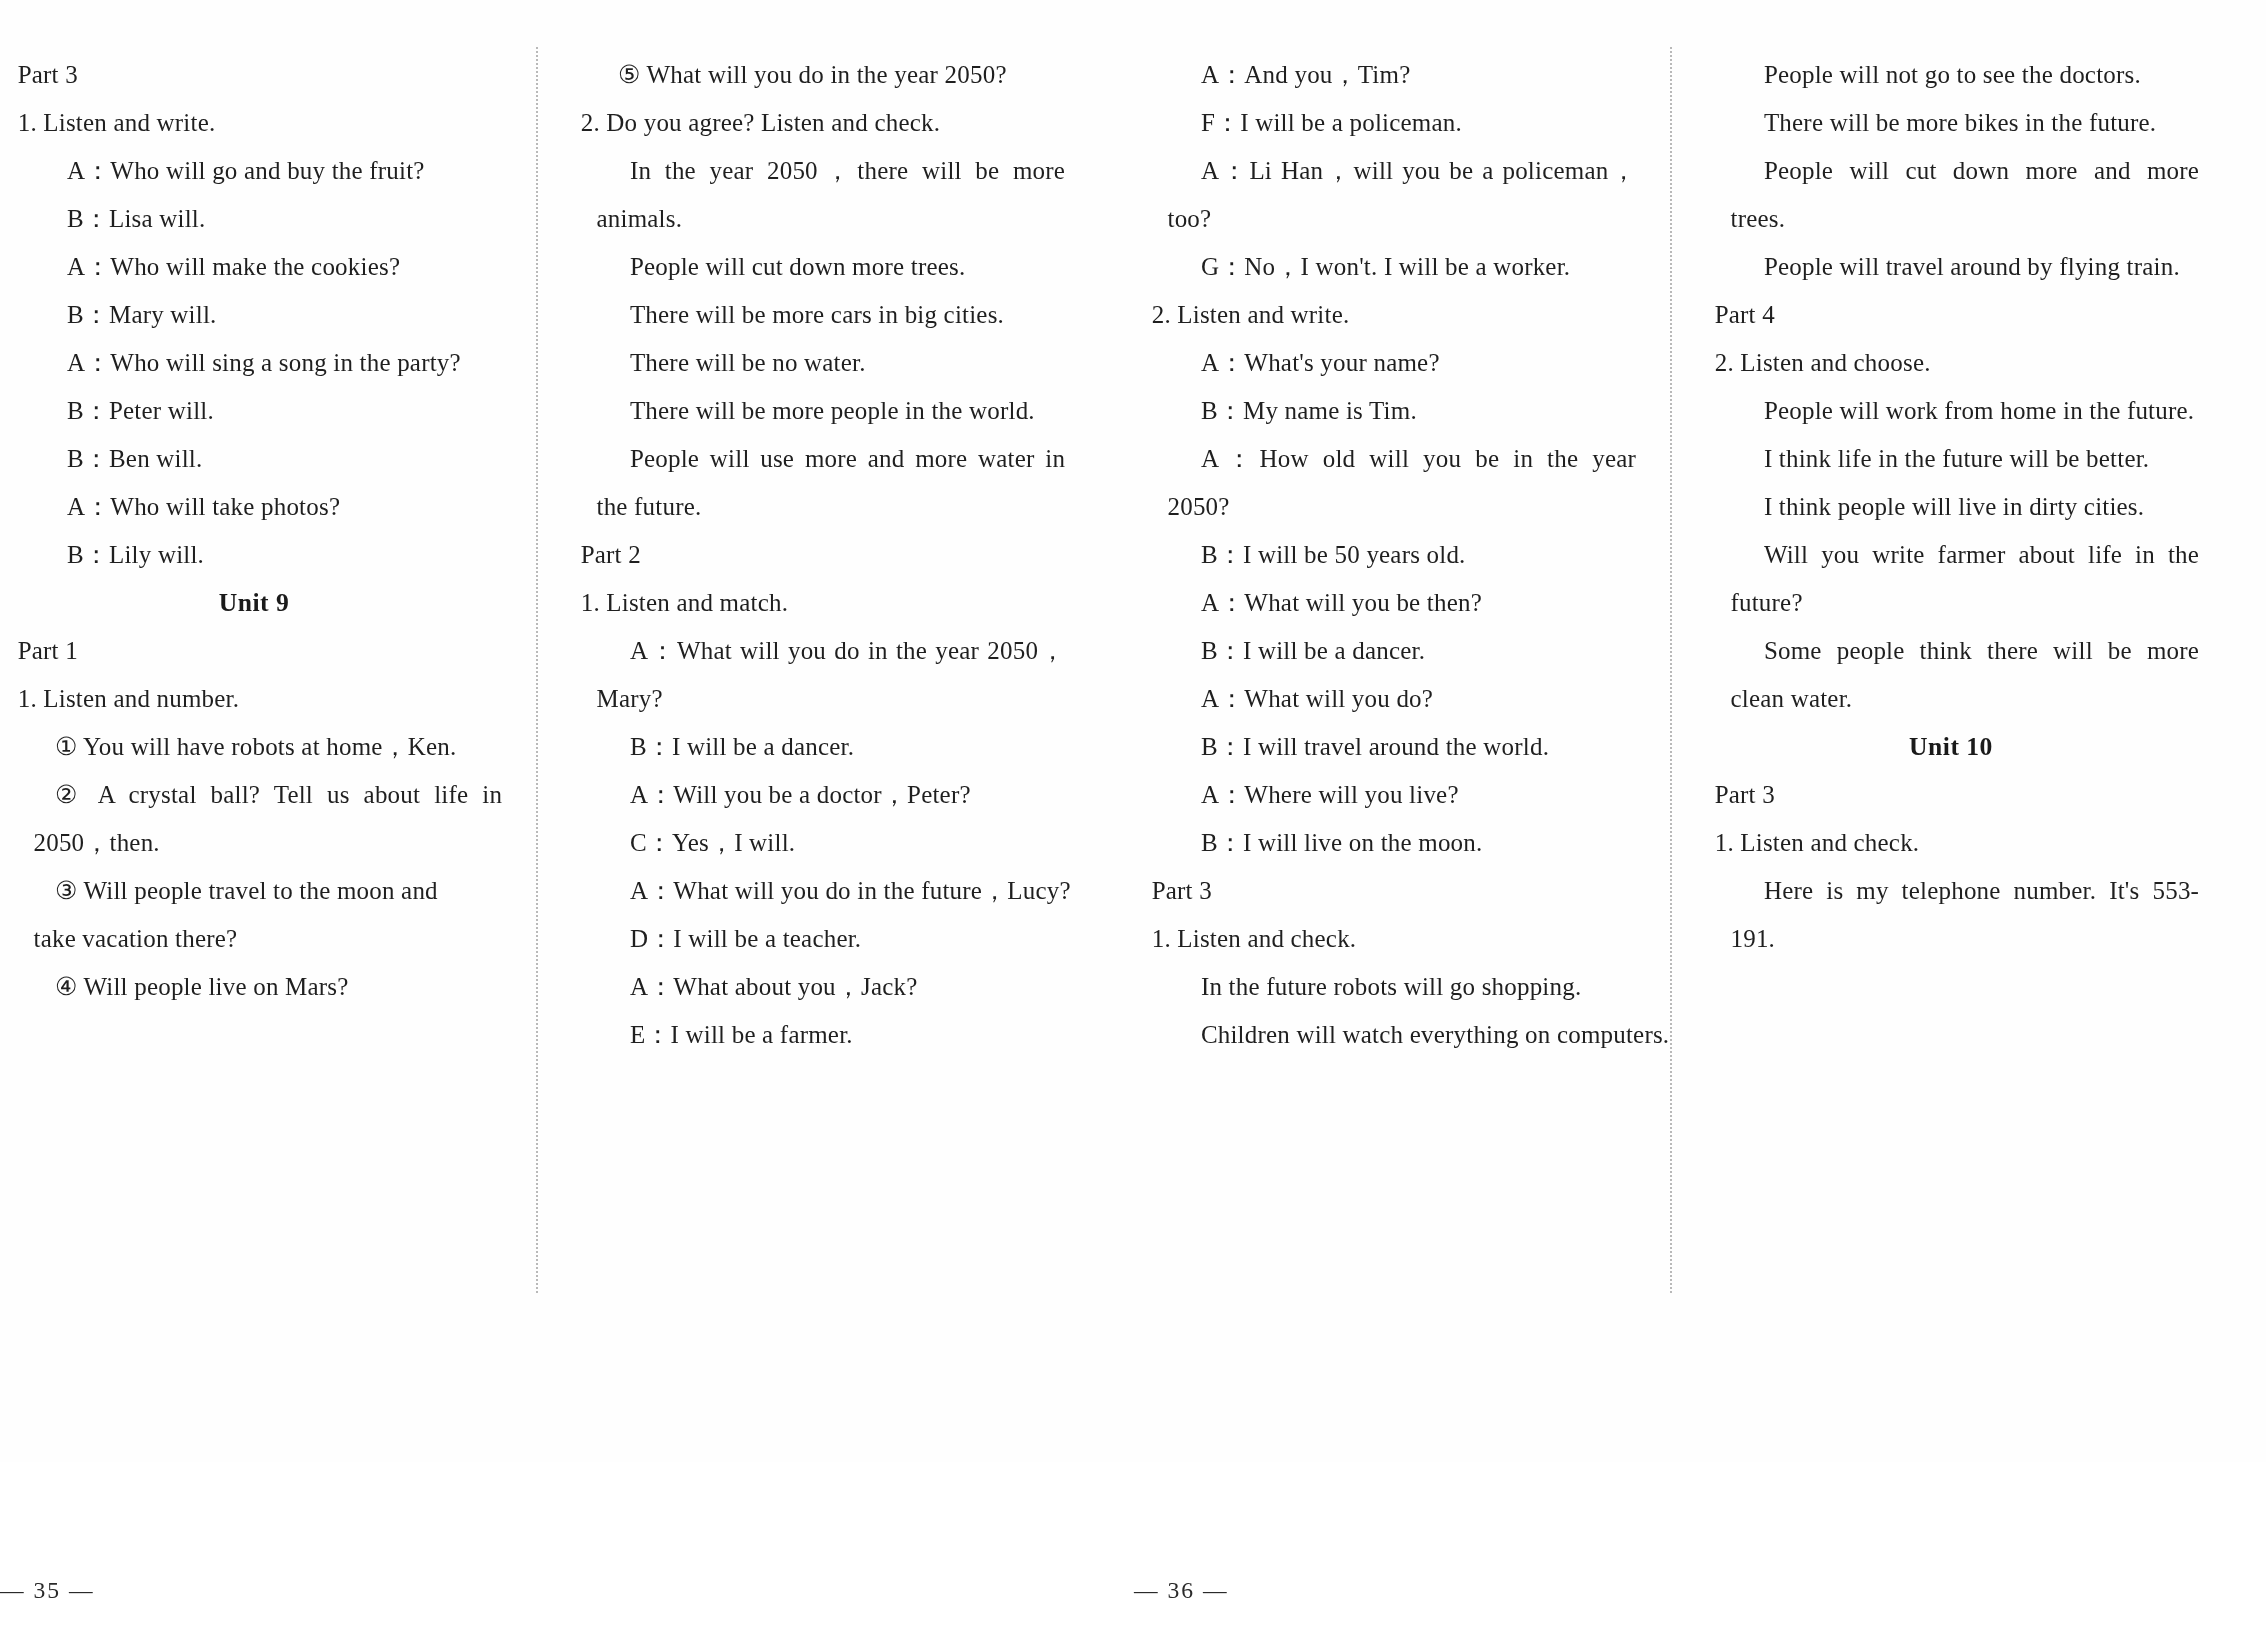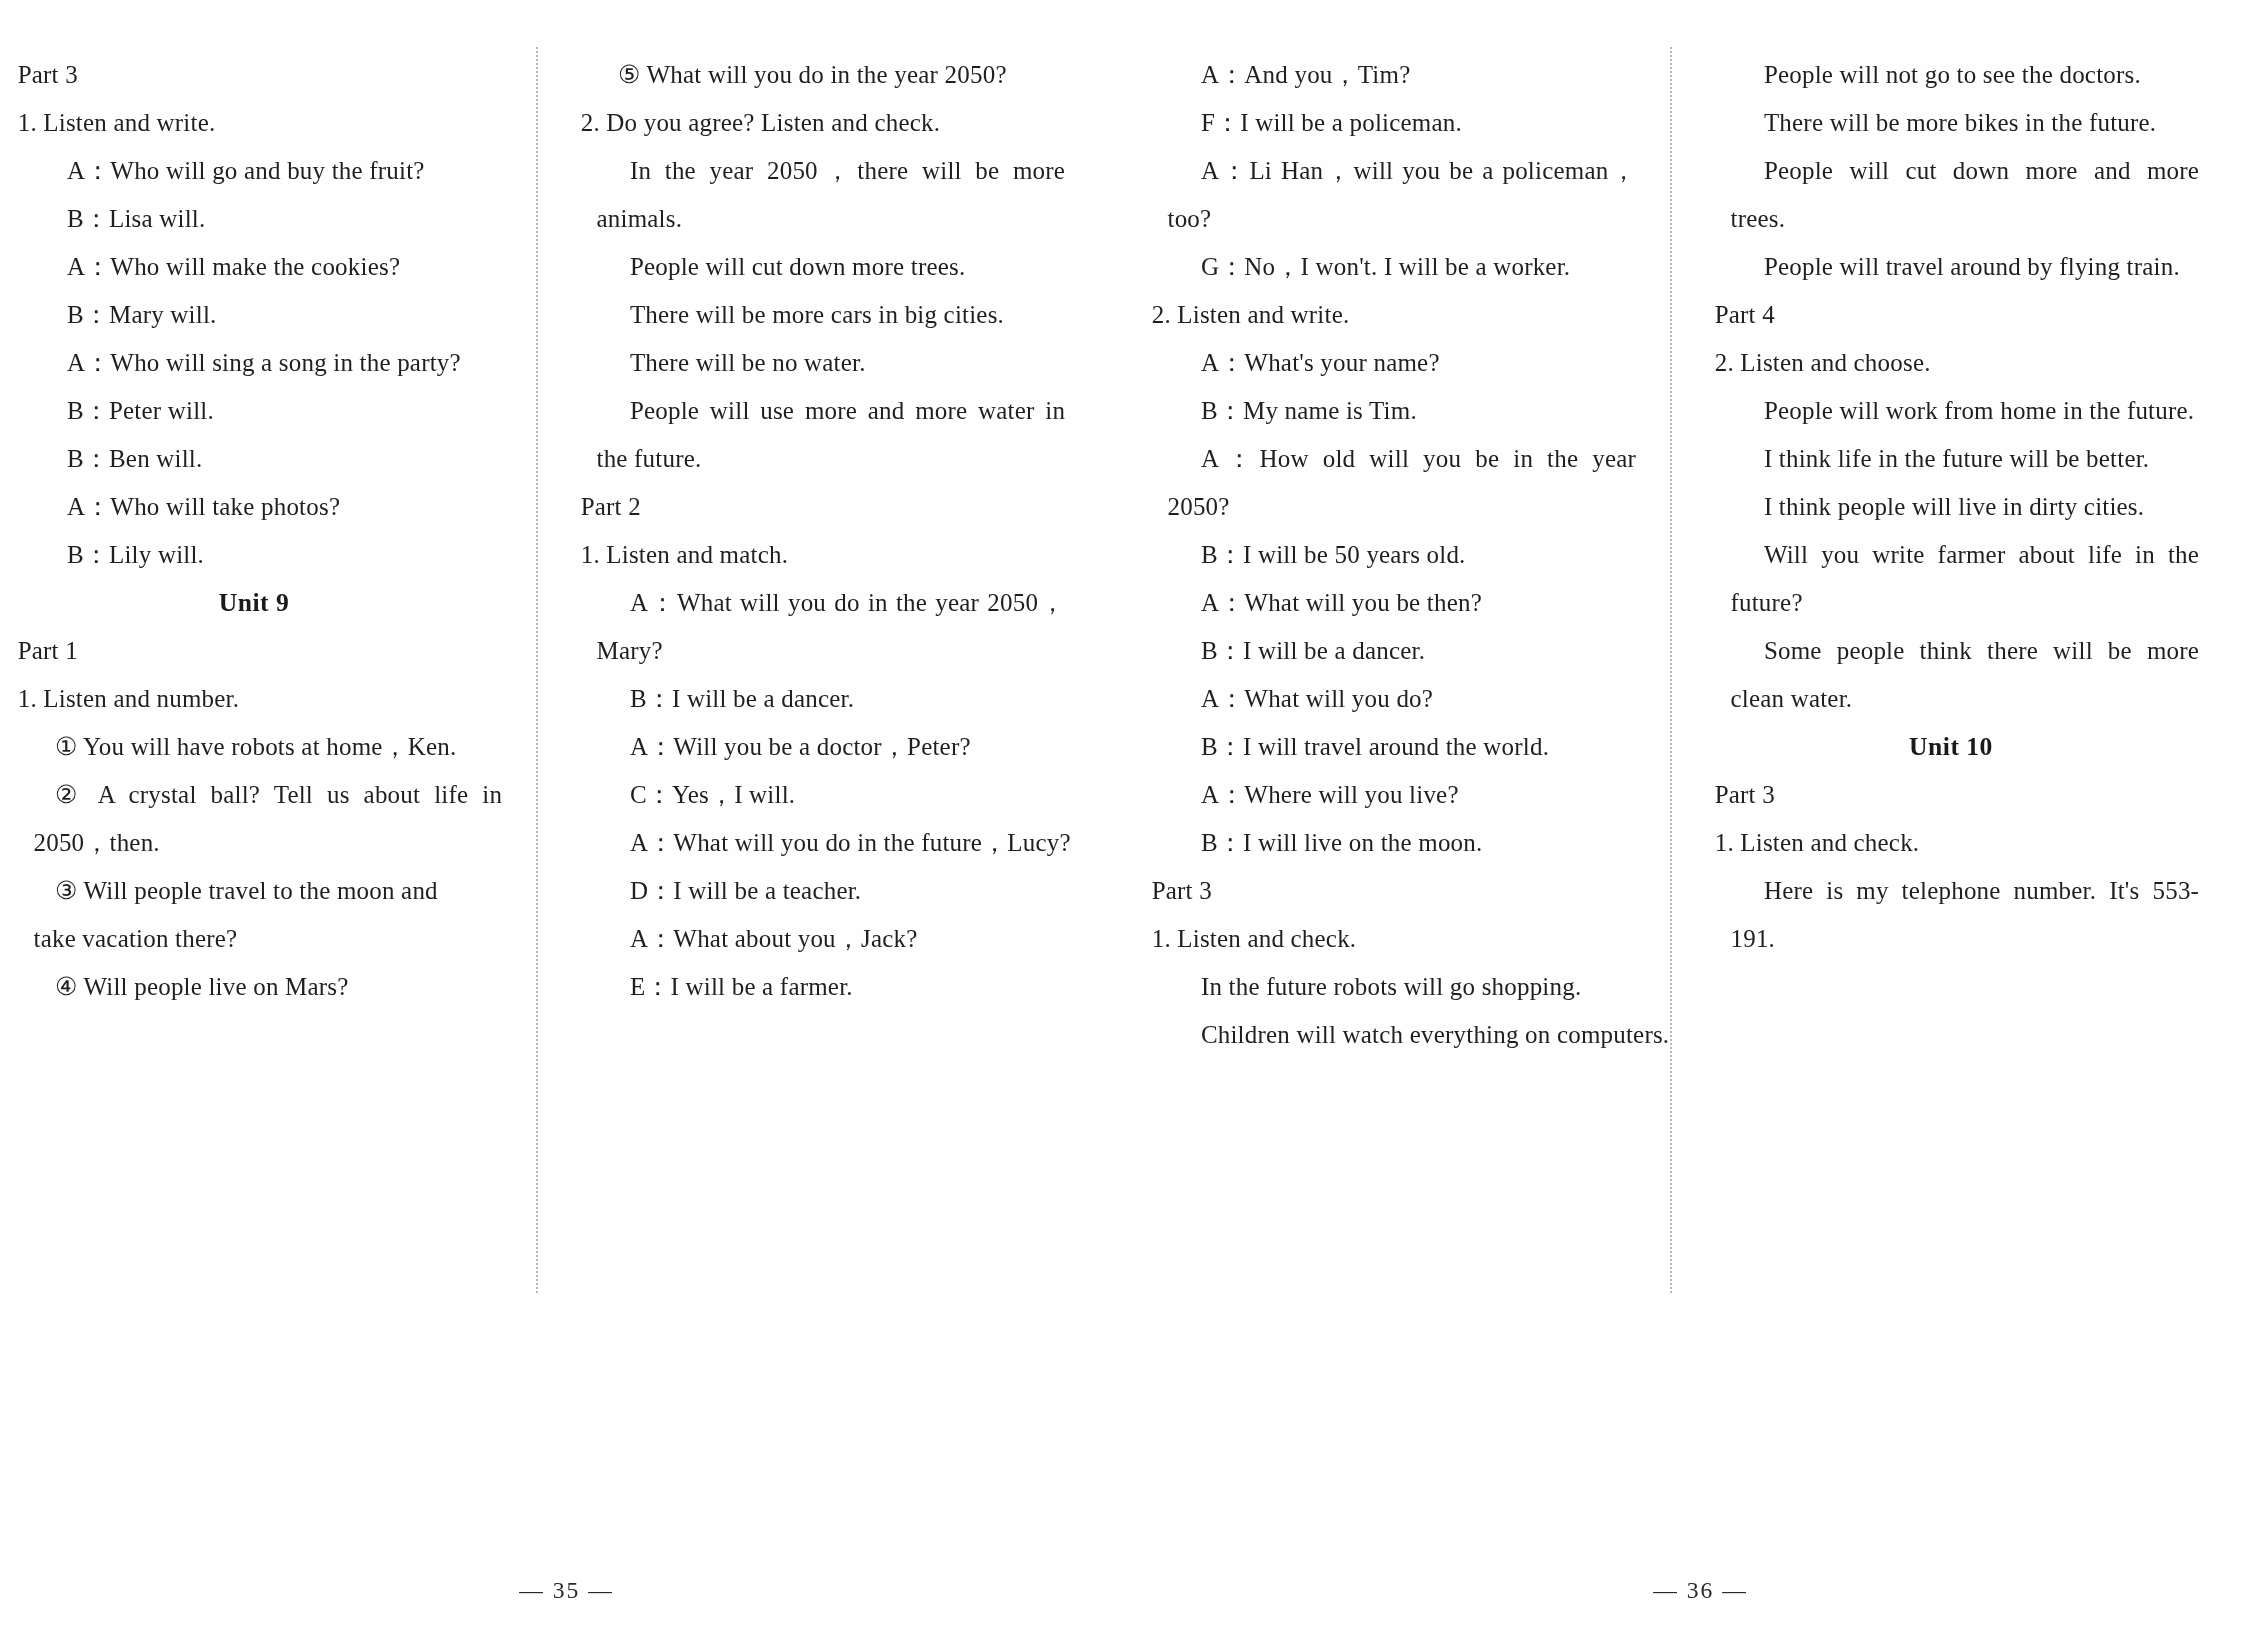--- a/index.html
+++ b/index.html
@@ -78,21 +78,21 @@
     font-size: 25.6px;
     line-height: 48px;
     padding: 0;
     margin: 0;
     letter-spacing: 0.5px;
   }
   .pagenum {
     position: absolute;
     bottom: 41px;
     width: 100%;
-    text-align: center;
+    text-align: left;
     font-size: 23.6px;
     color: #2a2a2a;
     letter-spacing: 2px;
   }
   .pn-left  { left: 0; }
   .pn-right { left: 0; }
 </style>
 </head>
 <body>
 
@@ -126,20 +126,21 @@
         <div class="divider"></div>
       </div>
       <div class="col" id="col-1">
           <div class="ln lvl-item">⑤ What will you do in the year 2050?</div>
           <div class="ln lvl-num">2. Do you agree? Listen and check.</div>
           <div class="ln lvl-body just">In the year 2050，there will be more</div>
           <div class="ln lvl-cont">animals.</div>
           <div class="ln lvl-body">People will cut down more trees.</div>
           <div class="ln lvl-body">There will be more cars in big cities.</div>
           <div class="ln lvl-body">There will be no water.</div>
+          <div class="ln lvl-body">There will be more people in the world.</div>
           <div class="ln lvl-body just">People will use more and more water in</div>
           <div class="ln lvl-cont">the future.</div>
           <div class="ln lvl-head">Part 2</div>
           <div class="ln lvl-num">1. Listen and match.</div>
           <div class="ln lvl-body just">A：What will you do in the year 2050，</div>
           <div class="ln lvl-cont">Mary?</div>
           <div class="ln lvl-body">B：I will be a dancer.</div>
           <div class="ln lvl-body">A：Will you be a doctor，Peter?</div>
           <div class="ln lvl-body">C：Yes，I will.</div>
           <div class="ln lvl-body">A：What will you do in the future，Lucy?</div>

